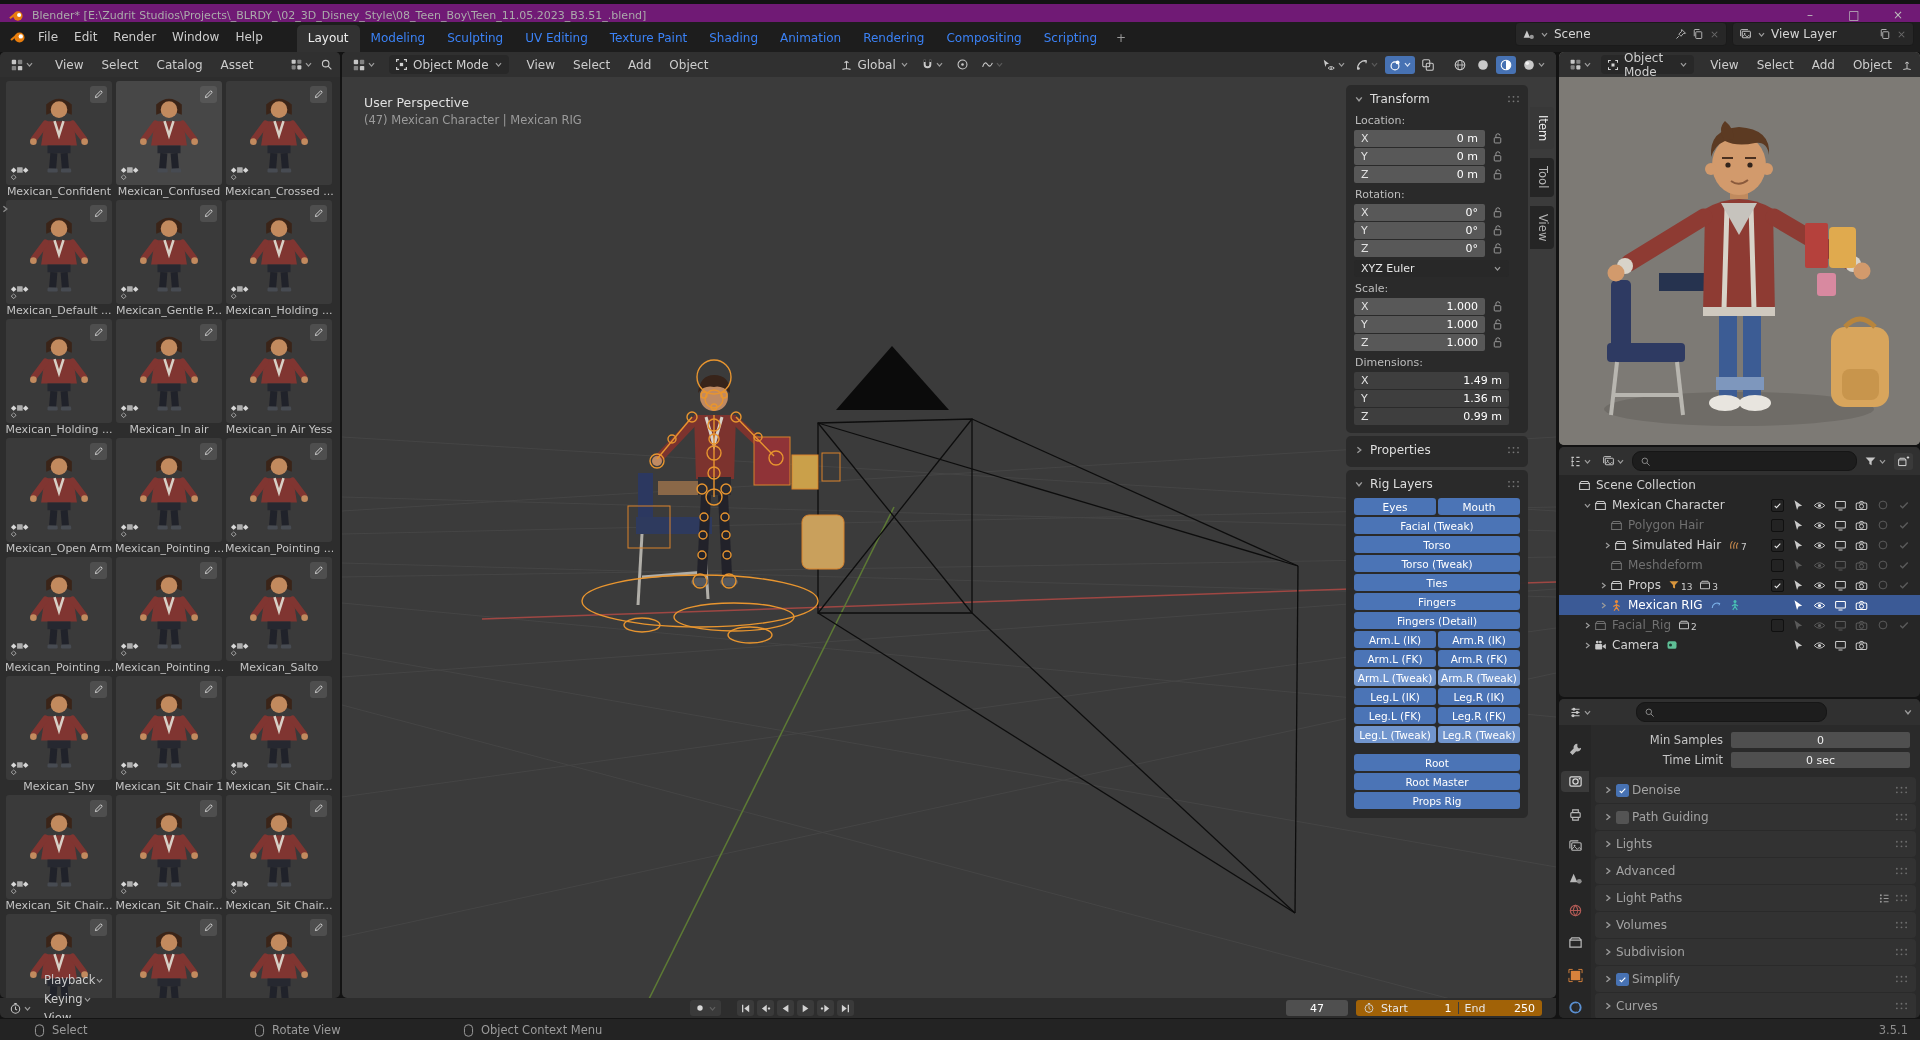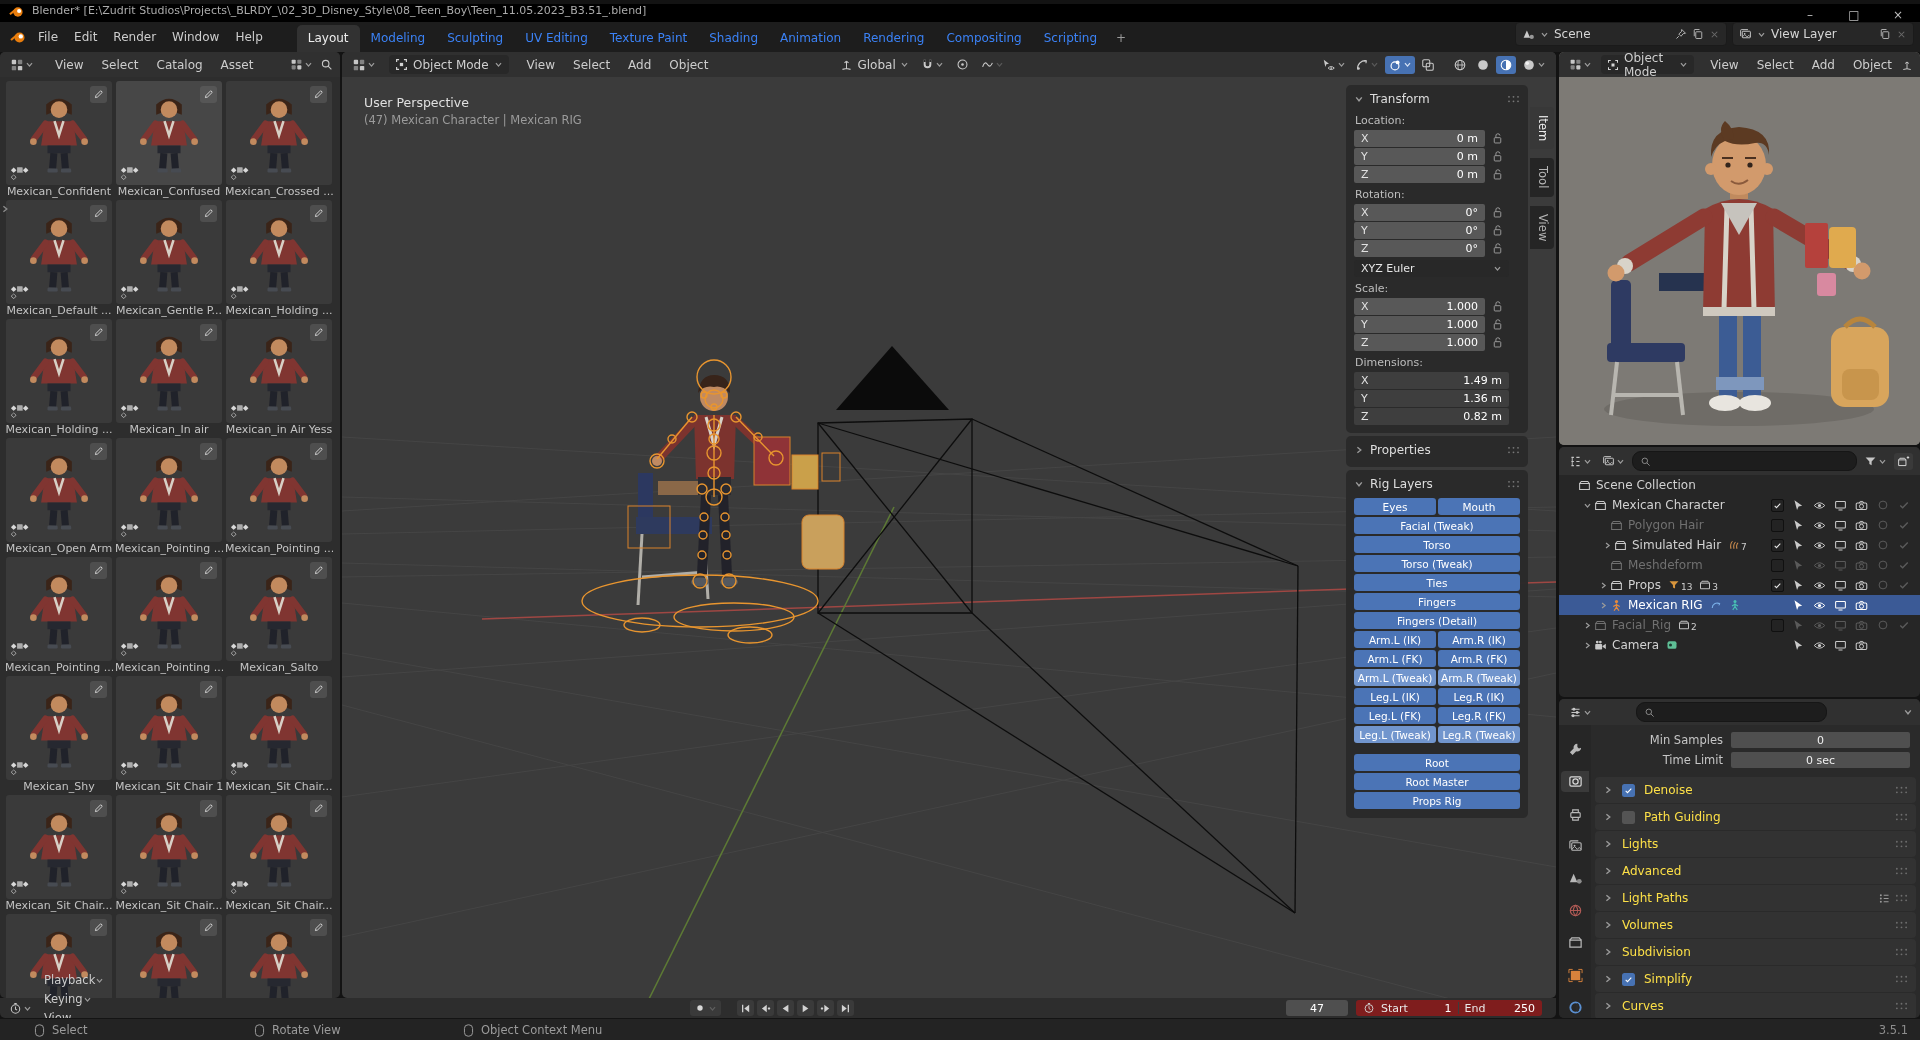--- a/index.html
+++ b/index.html
@@ -7,22 +7,22 @@
     width:1920px;height:1040px;position:relative;overflow:hidden;
     background:#131313;color:#d0d0d0;
     font-family:"DejaVu Sans","Liberation Sans",sans-serif;font-size:12px;
     -webkit-font-smoothing:antialiased;
   }
   svg.ic{display:inline-block;vertical-align:middle;flex:none;}
   .chev{color:#9a9a9a;}
   .dimmed{opacity:.38;}
 
   
-  #titlebar{position:absolute;left:0;top:4px;width:1920px;height:22px;background:#000000;
-    display:flex;gap:8px;padding-left:9px;box-sizing:border-box;}
+  #titlebar{position:absolute;left:0;top:4px;width:1920px;height:22px;background:#701a75;
+    display:flex;align-items:center;gap:8px;padding-left:9px;box-sizing:border-box;}
   #titlebar .ttl{color:#ababab;font-size:11px;white-space:nowrap;}
   #win-controls{margin-left:auto;display:flex;height:22px;}
   #win-controls span{width:44px;text-align:center;line-height:22px;color:#bdbdbd;font-size:12px;}
 
   
   #topbar{position:absolute;left:0;top:22px;width:1920px;height:30px;background:#1d1d1d;
     display:flex;align-items:flex-end;box-sizing:border-box;padding:0 6px 0 6px;}
   #topbar .blk{display:flex;align-items:center;height:30px;}
   .menu{padding:3px 8px;color:#cdcdcd;font-size:12px;border-radius:3px;}
   .wtabs{display:flex;align-items:flex-end;margin-left:26px;height:30px;}
@@ -118,39 +118,39 @@
   #prop-tabs{position:absolute;left:0;top:26px;width:32px;height:293px;background:#262626;
     display:flex;flex-direction:column;align-items:center;padding-top:14px;gap:11px;box-sizing:border-box;}
   .ptab{width:28px;height:26px;display:flex;align-items:center;justify-content:center;border-radius:4px 0 0 4px;}
   .ptab.active{background:#3a3a3a;}
   #prop-body{position:absolute;left:32px;top:26px;width:329px;height:293px;}
   .pf-row{display:flex;align-items:center;height:18px;margin:2px 10px 2px 0;}
   .pf-row .pl{width:132px;text-align:right;color:#c6c6c6;font-size:11.5px;padding-right:8px;flex:none;}
   .pf-row .pv{flex:1;height:16px;background:#4f4f4f;border-radius:2px;color:#f0f0f0;
     display:flex;align-items:center;justify-content:center;font-size:11px;}
   .prow{height:26px;background:#323232;border-radius:4px;margin:0 4px 1px 4px;
-    display:flex;align-items:center;gap:9px;padding:0 8px;color:#fde047;font-size:12px;box-sizing:border-box;justify-content:flex-end;}
+    display:flex;align-items:center;gap:3px;padding:0 8px;color:#a3a3a3;font-size:12px;box-sizing:border-box;justify-content:flex-end;}
   .prow .grip{margin-left:auto;color:#6e6e6e;display:flex;gap:4px;align-items:center;}
   .pcb{width:13px;height:13px;border-radius:2.5px;background:#545454;flex:none;
     display:flex;align-items:center;justify-content:center;color:#fff;}
   .pcb.on{background:#4772b3;}
 
   
   #timeline{position:absolute;left:0;top:998px;width:1556px;height:20px;background:#2d2d2d;
     border-radius:0 0 5px 5px;}
   #timeline .tl-left{position:absolute;left:6px;top:0;height:20px;display:flex;align-items:center;gap:2px;}
   #timeline .menu{padding:2px 7px;font-size:11.5px;}
   .tl-rec{position:absolute;left:690px;top:2px;display:flex;align-items:center;gap:2px;
     background:#3a3a3a;border-radius:3px;height:16px;padding:0 4px;}
   .transport{position:absolute;left:737px;top:2px;display:flex;gap:3px;align-items:center;}
   .tbtn{width:17px;height:16px;display:flex;align-items:center;justify-content:center;color:#d2d2d2;
     background:#3a3a3a;border-radius:3px;}
   .tl-frame{position:absolute;left:1286px;top:2px;width:62px;height:16px;background:#4f4f4f;border-radius:3px;
     color:#fff;display:flex;align-items:center;justify-content:center;font-size:11px;}
-  .tl-range{position:absolute;left:1356px;top:2px;width:186px;height:16px;background:#7f1d1d;border-radius:3px;
+  .tl-range{position:absolute;left:1356px;top:2px;width:186px;height:16px;background:#a16207;border-radius:3px;
     display:flex;align-items:center;font-size:11px;color:#e8e8e8;padding:0 7px;box-sizing:border-box;gap:6px;}
   .tl-range .seg{display:flex;flex:1;}
   .tl-range .v{margin-left:auto;color:#fff;}
   .tl-range .div{width:1px;height:12px;background:#3c3c3c;}
 
   
   #statusbar{position:absolute;left:0;top:1018px;width:1920px;height:22px;background:#232323;
     border-top:1px solid #141414;box-sizing:border-box;}
   .sb-item{position:absolute;top:0;height:22px;display:flex;align-items:center;gap:6px;color:#9b9b9b;font-size:11.5px;}
   #sb-version{position:absolute;right:12px;top:0;height:22px;display:flex;align-items:center;color:#8d8d8d;font-size:11.5px;}
@@ -1197,21 +1197,21 @@
             </div>
             <div class="tf-row">
               <div class="tf-field dimfld">
                 <span class="ax">Y</span>
                 <span class="val">1.36 m</span>
               </div>
             </div>
             <div class="tf-row">
               <div class="tf-field dimfld">
                 <span class="ax">Z</span>
-                <span class="val">0.82 m</span>
+                <span class="val">0.99 m</span>
               </div>
             </div>
           </div>
       </div>
       <div class="npan">
         <div class="npan-h">
           <svg class="ic chev" width="10" height="10" style="transform:rotate(-90deg)">
               <use href="#s-chev"></use>
             </svg>
           <span>Properties</span>

